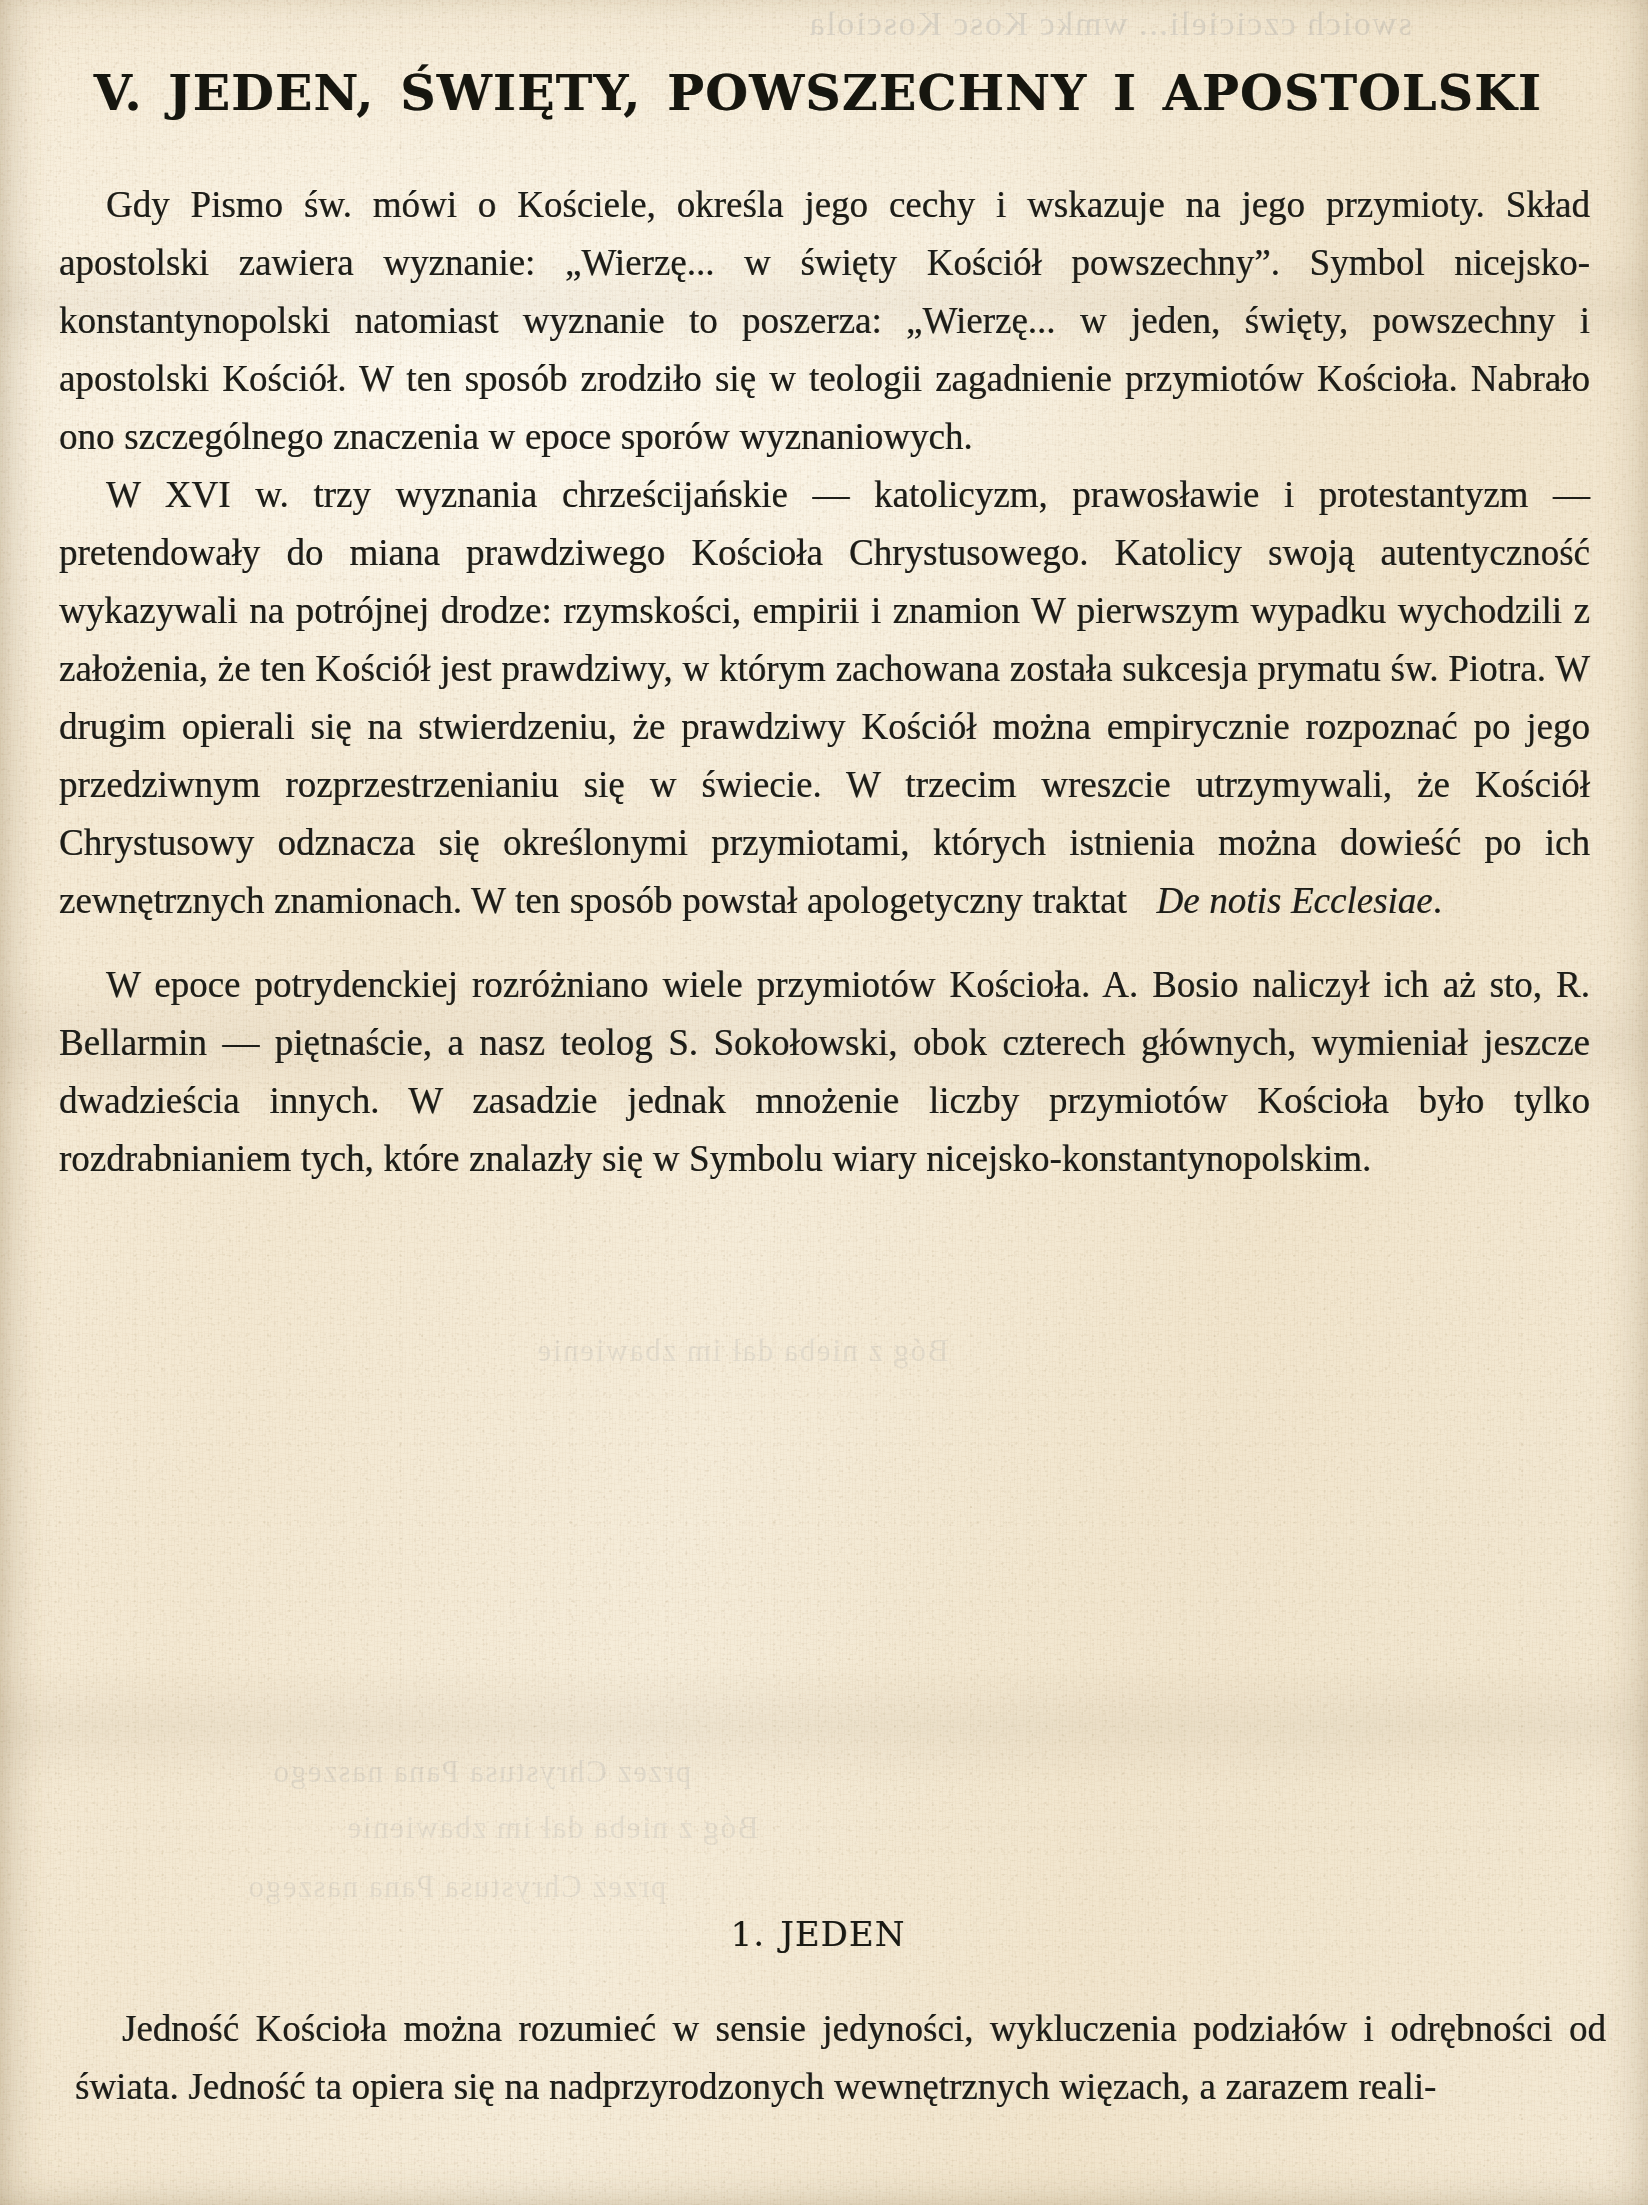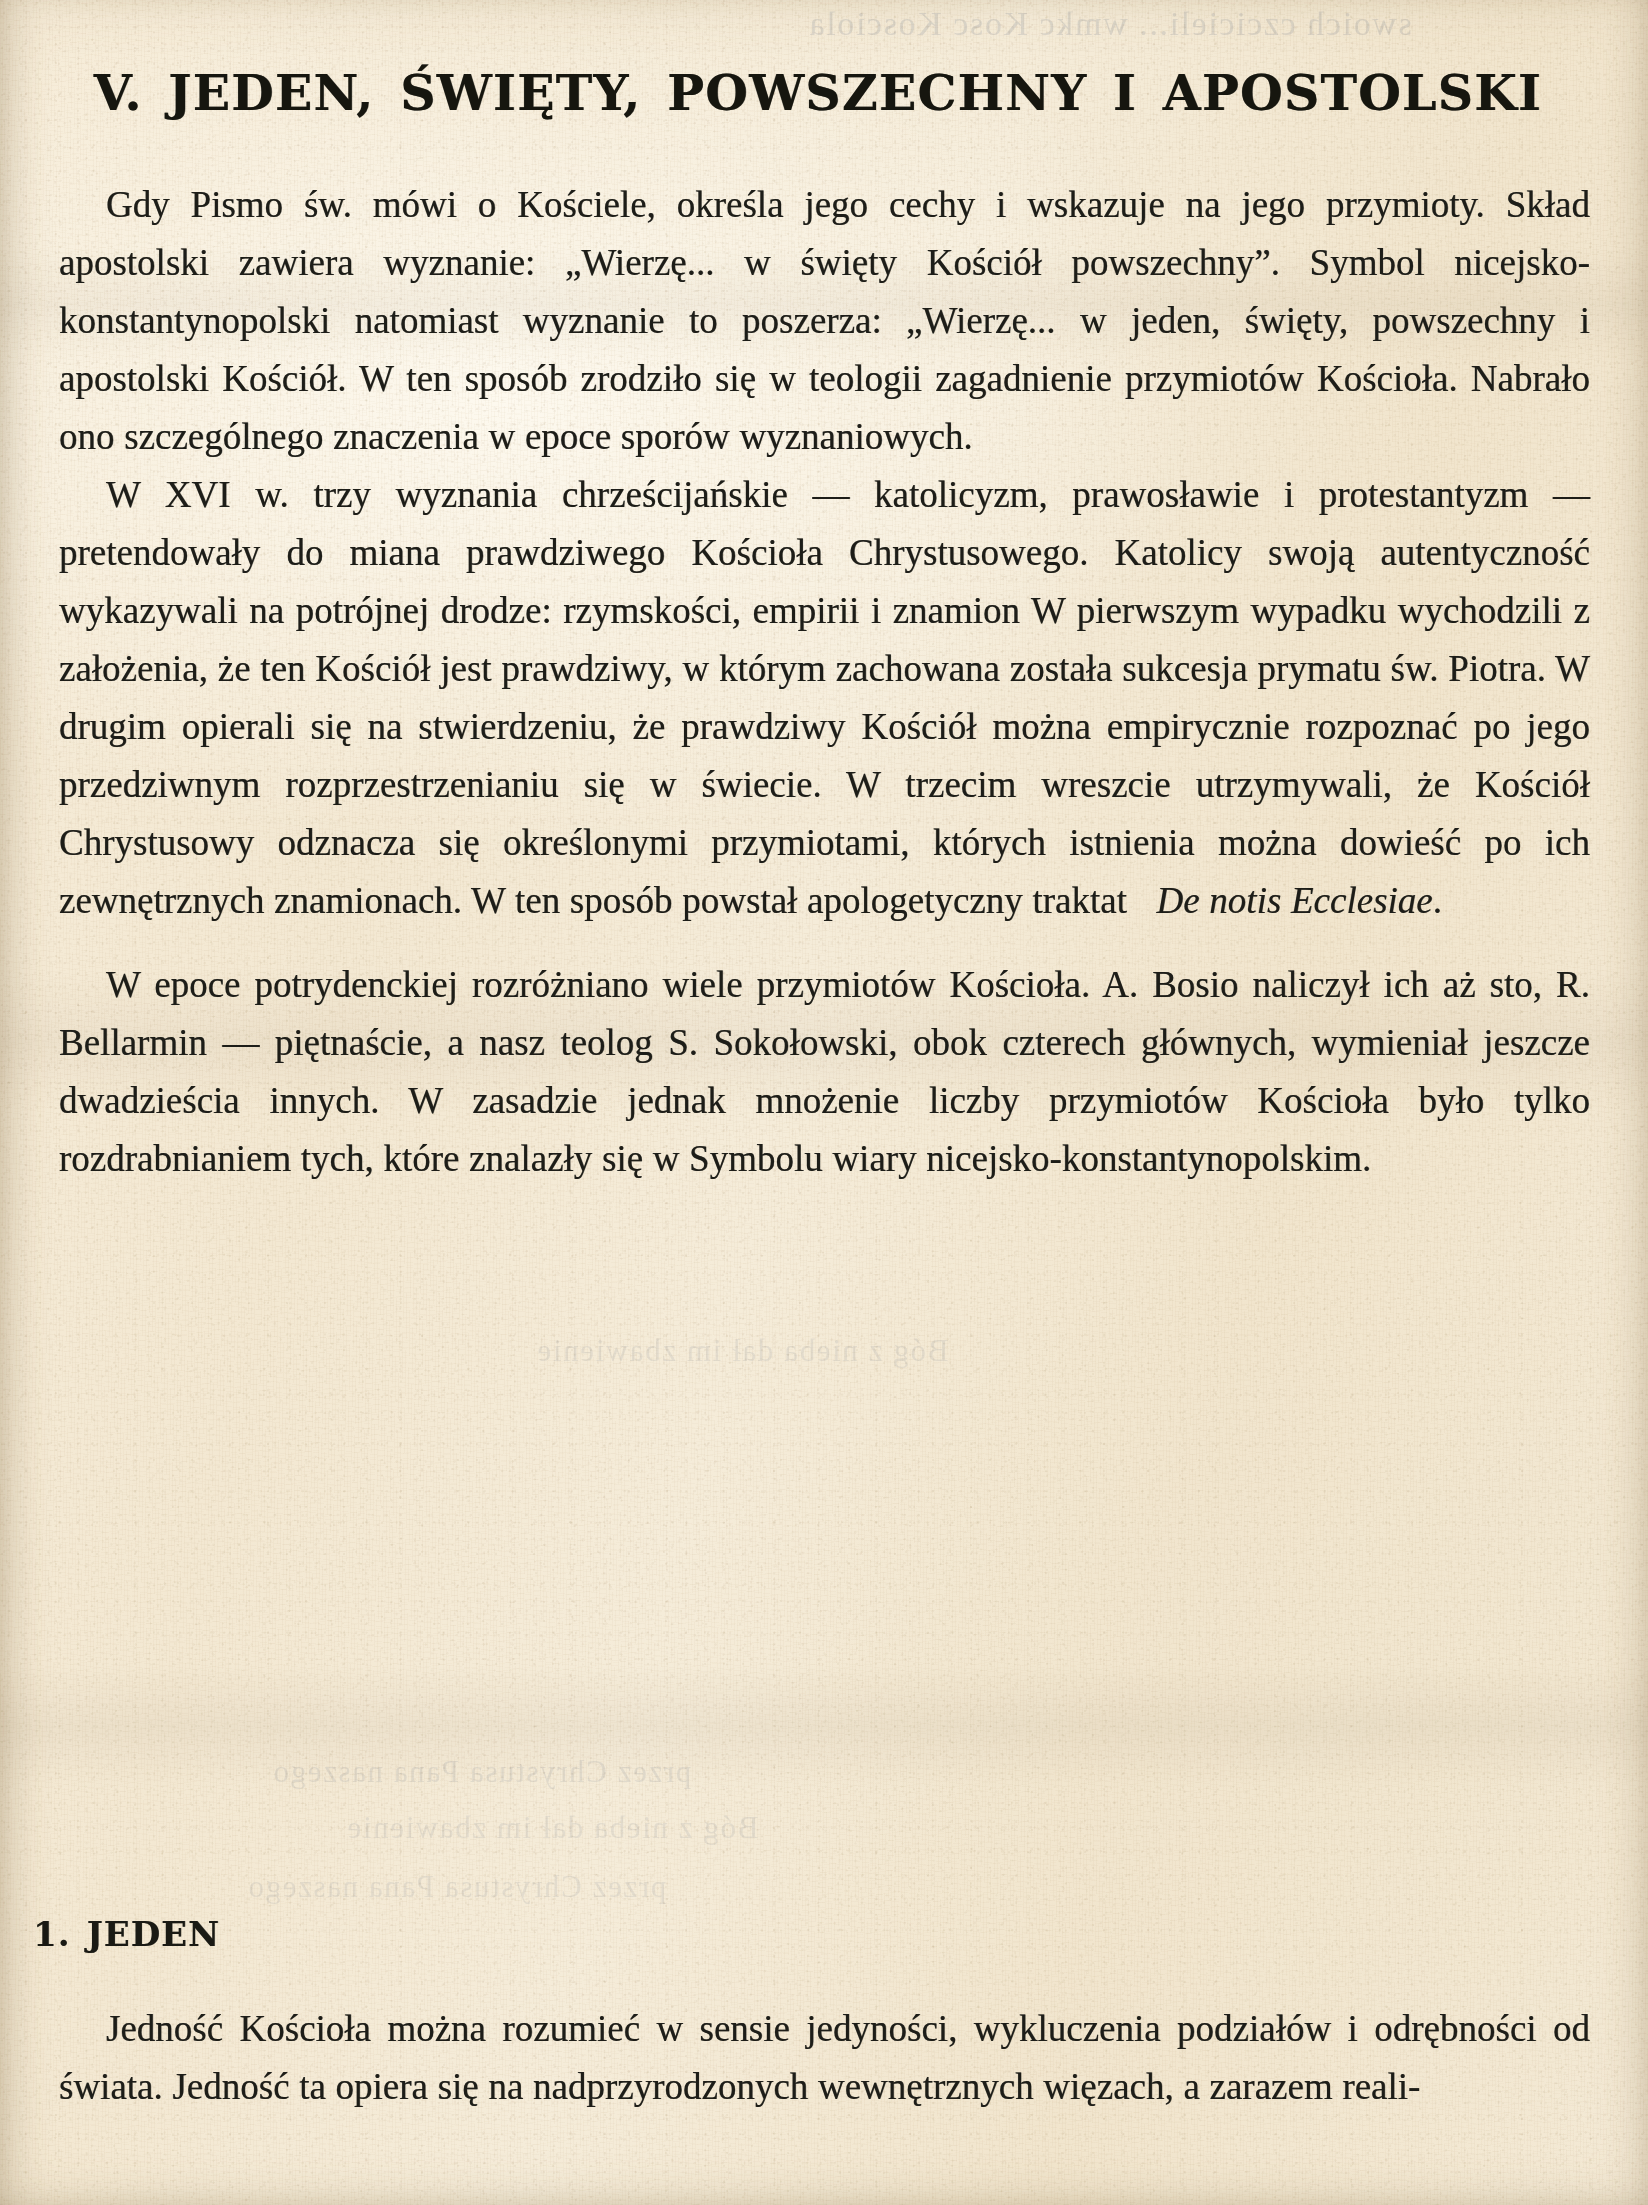--- a/index.html
+++ b/index.html
@@ -119,34 +119,34 @@
   }
   p.para:last-of-type { text-align: justify; margin-top: 26px; }
 
   .ital { font-style: italic; margin-left: 20px; }
 
   .section-heading {
     position: absolute;
     top: 1886px;
     left: -26px;
     width: 1570px;
-    text-align: left;
+    text-align: center;
     font-size: 34px;
-    font-weight: 700;
+    font-weight: 400;
     letter-spacing: 1px;
     word-spacing: 3.3px;
     color: #1a1a14;
     font-family: "DejaVu Serif", "Liberation Serif", serif;
     text-shadow: 0.4px 0 0 rgba(26,26,20,.5);
   }
 
   .tail-block {
     position: absolute;
     top: 1974px;
-    left: 0;
+    left: 16px;
     width: 1531px;
   }
 
   
   .inkband {
     position: absolute;
     left: 0; right: 0;
     pointer-events: none;
     mix-blend-mode: multiply;
     background: linear-gradient(180deg, rgba(120,104,74,0.00), rgba(120,104,74,0.055), rgba(120,104,74,0.00));

